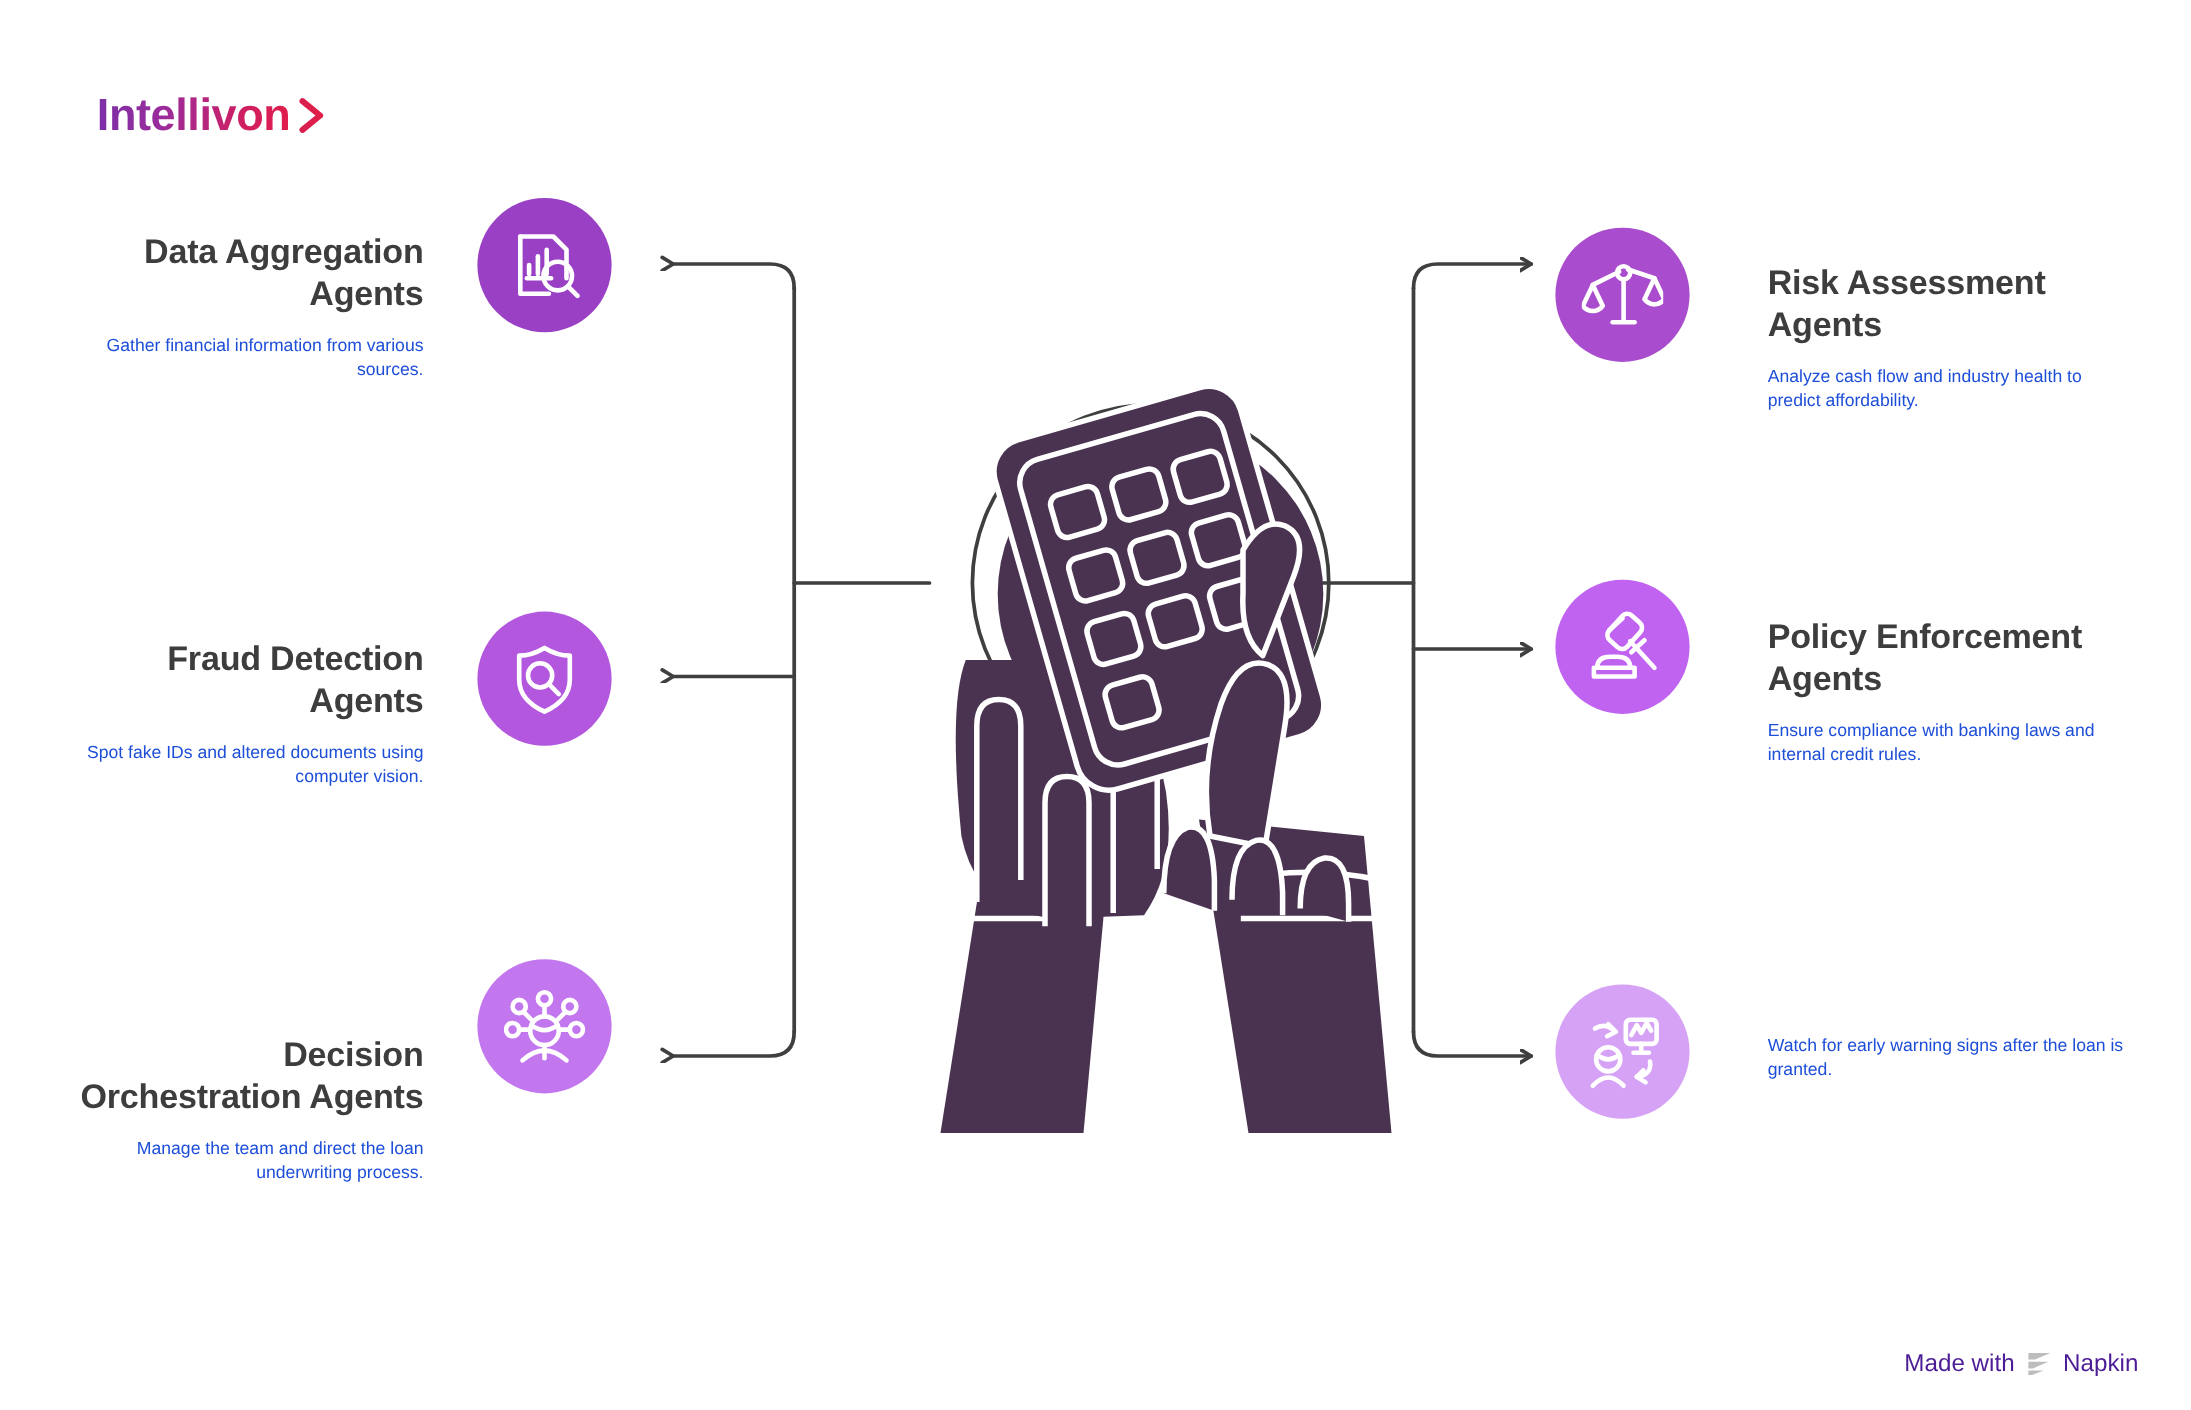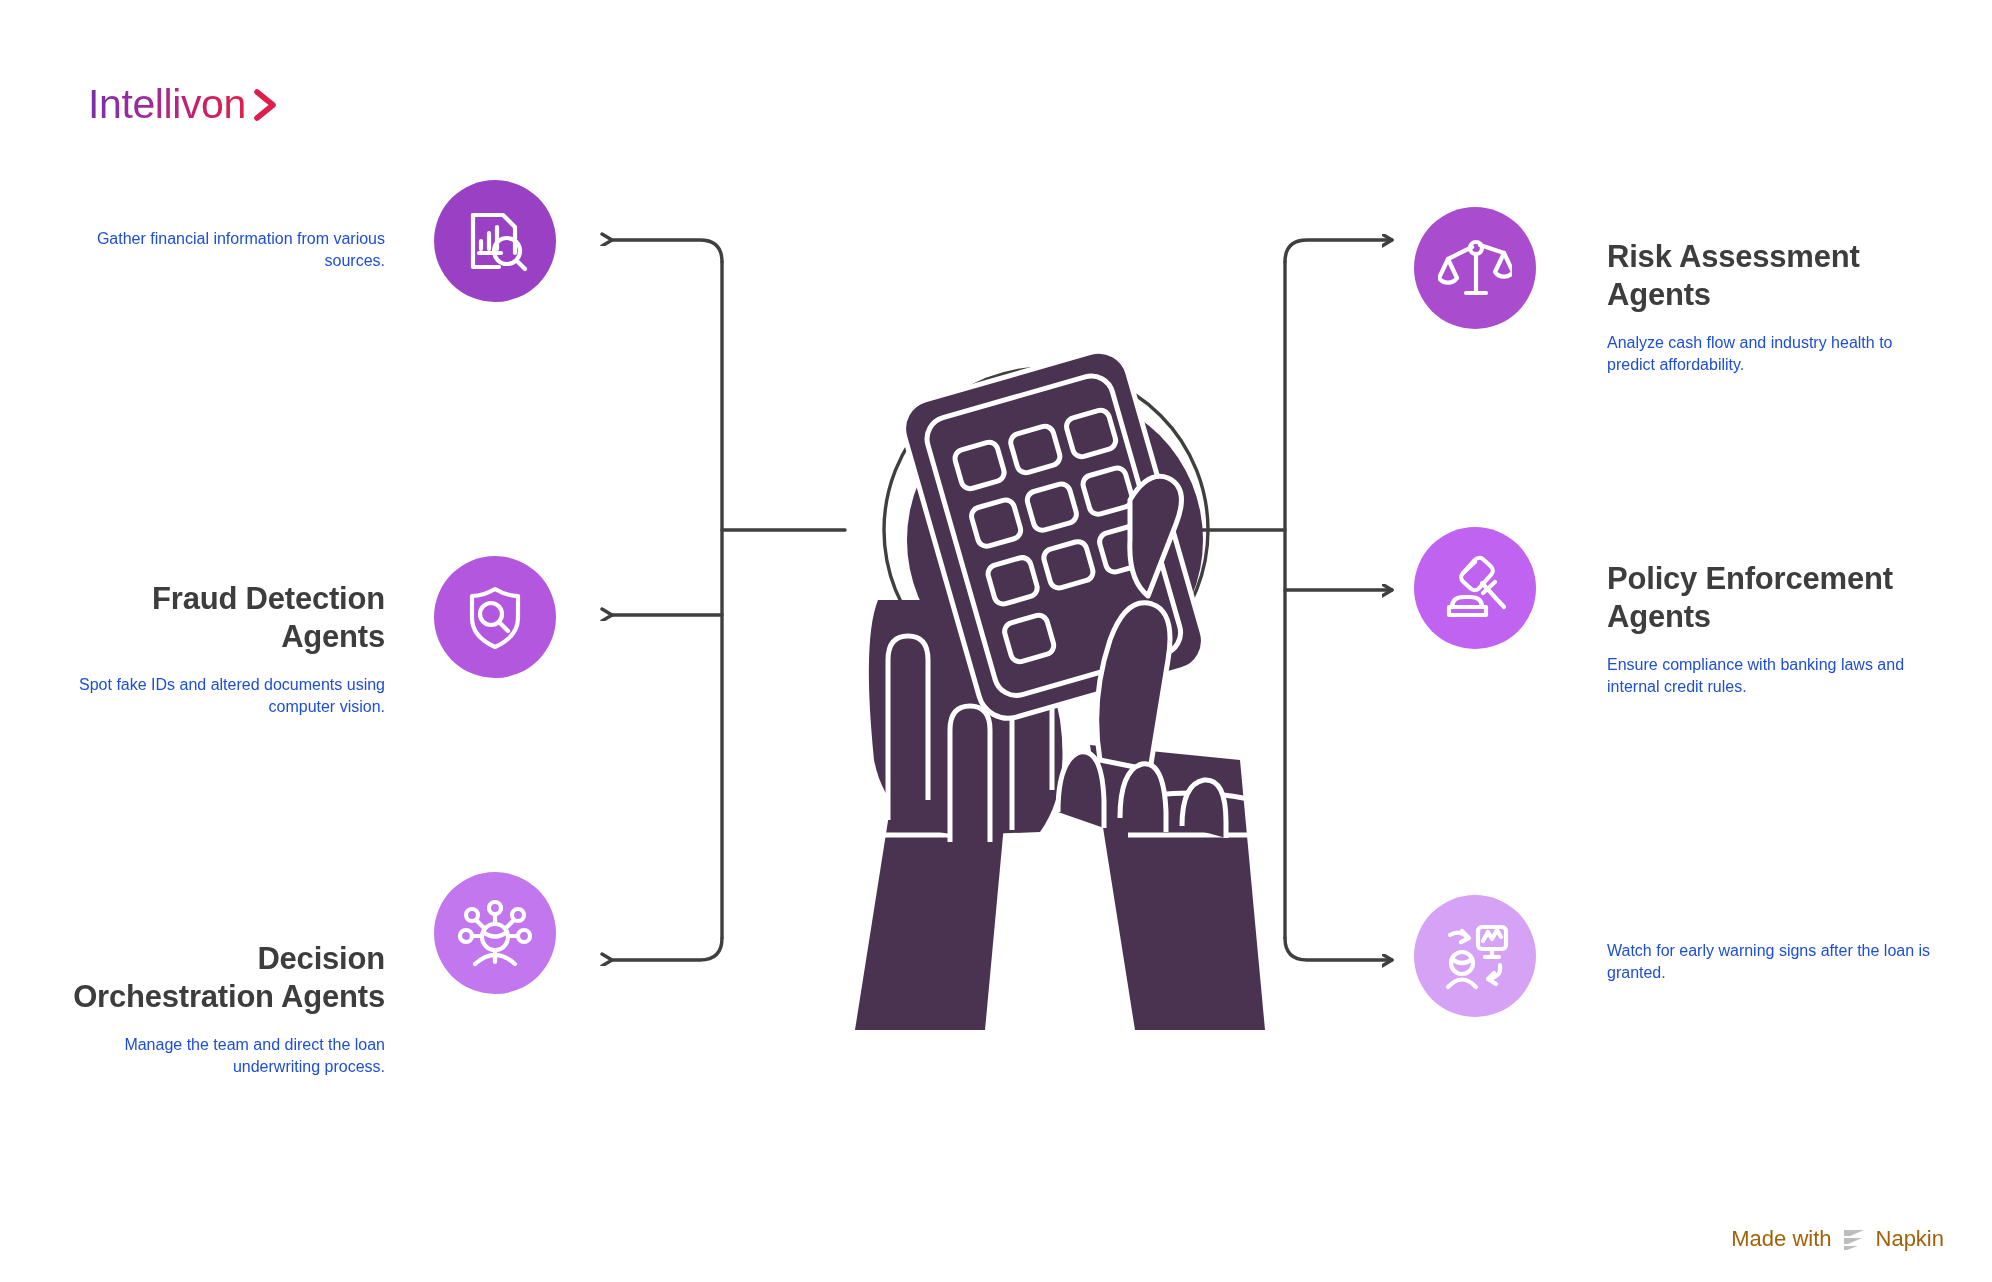--- a/index.html
+++ b/index.html
@@ -20,21 +20,21 @@
   #logo {
     position: absolute;
     left: 88px;
     top: 84px;
     display: flex;
     align-items: center;
     gap: 4px;
   }
   #logo .wordmark {
     font-size: 41px;
-    font-weight: 400;
+    font-weight: 700;
     letter-spacing: -0.4px;
     background: linear-gradient(95deg, #7b2fa8 0%, #9b2c9b 35%, #cf1f62 75%, #e01e4a 100%);
     -webkit-background-clip: text;
     background-clip: text;
     color: transparent;
     line-height: 1;
   }
   #logo .chev {
     width: 26px;
     height: 34px;
@@ -106,21 +106,21 @@
   }
 
   
   #footer {
     position: absolute;
     right: 48px;
     bottom: 30px;
     display: flex;
     align-items: center;
     gap: 9px;
-    color: #a16207;
+    color: #4c1d95;
     font-size: 22px;
   }
   #footer .napkin-mark { display: block; }
 </style>
 </head>
 <body>
 
 <div id="logo">
   <span class="wordmark">Intellivon</span>
   <svg class="chev" viewBox="0 0 26 34">
@@ -281,20 +281,21 @@
     <path d="M14 40 q10 8 20 0"></path>
     <path d="M10 68 q14 -15 28 0"></path>
     <path d="M12 16 q10 -6 18 3"></path>
       <path d="M24 12 l7 7 -8 4"></path>
     <path d="M62 46 q2 12 -12 14"></path>
       <path d="M56 54 l-6 6 8 5"></path>
   </svg>
 </div>
 
 <div class="col col-left" id="blk-data">
+  <p class="blk-title">Data Aggregation Agents</p>
   <p class="blk-desc">Gather financial information from various sources.</p>
 </div>
 
 <div class="col col-left" id="blk-fraud">
   <p class="blk-title">Fraud Detection Agents</p>
   <p class="blk-desc">Spot fake IDs and altered documents using computer vision.</p>
 </div>
 
 <div class="col col-left" id="blk-decision">
   <p class="blk-title">Decision Orchestration Agents</p>

